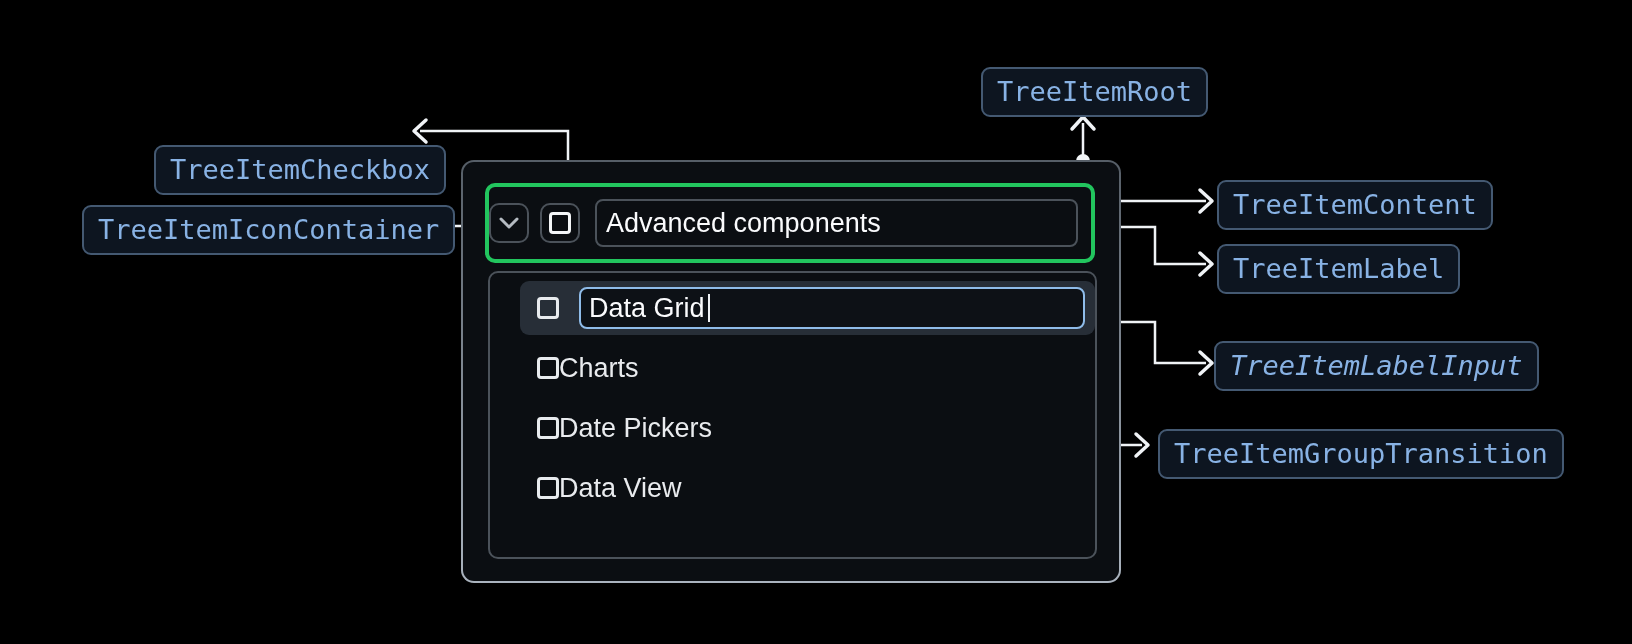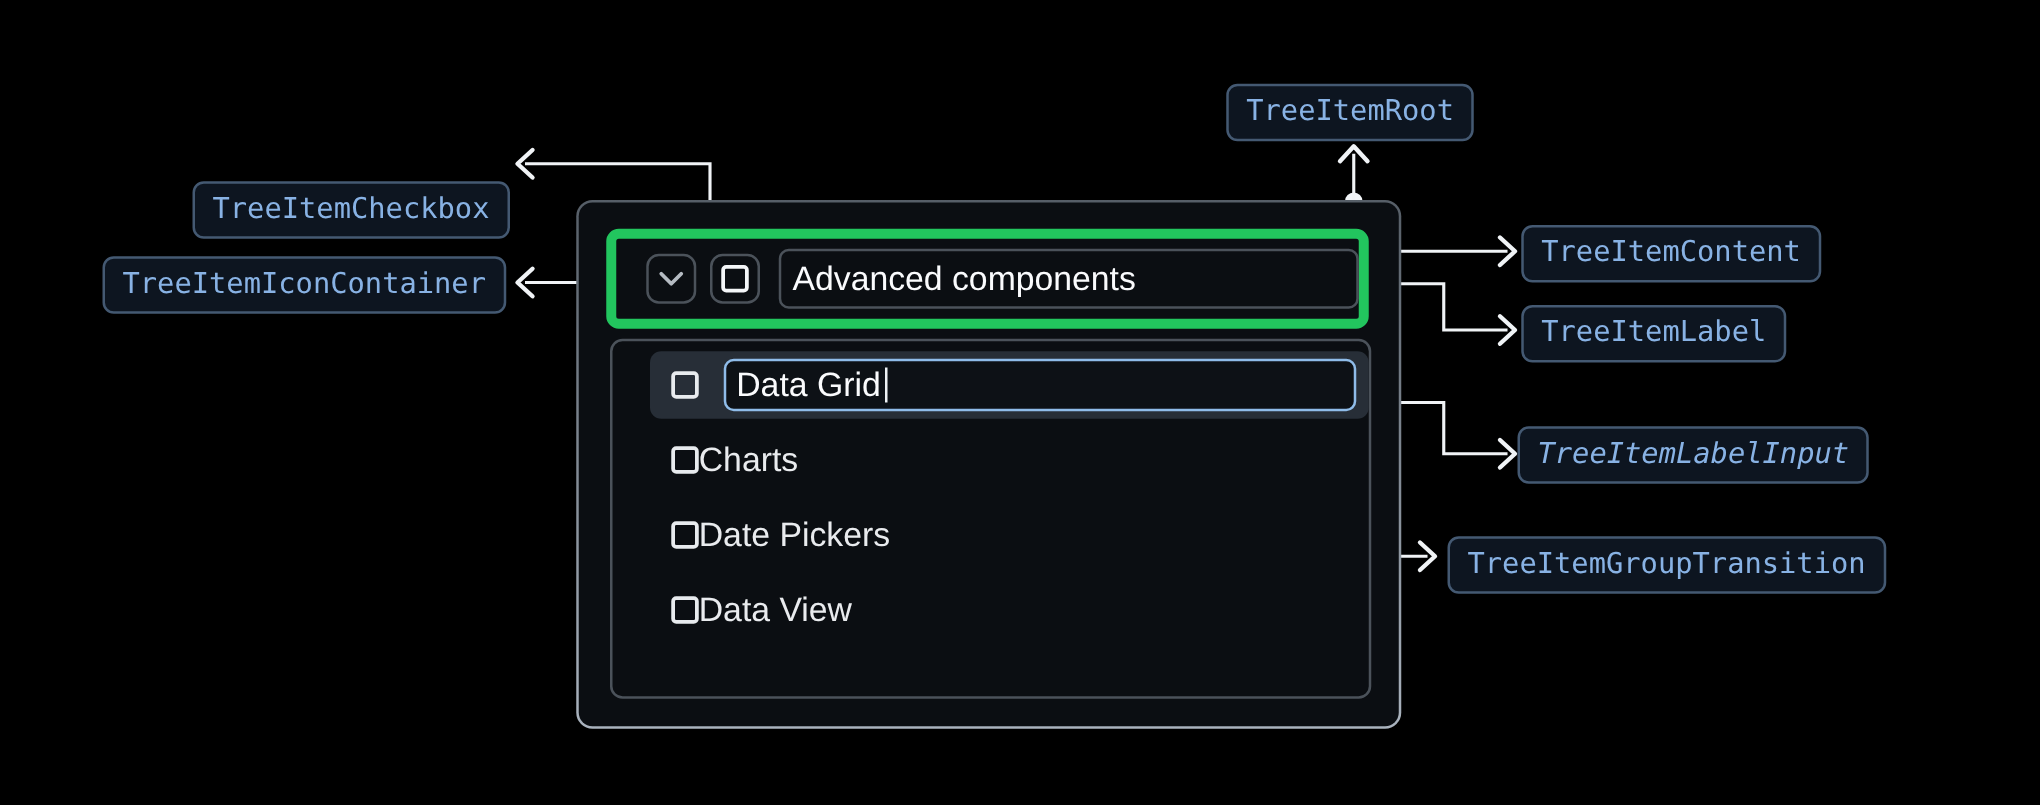--- a/index.html
+++ b/index.html
@@ -11,21 +11,21 @@
   
   .connectors { position:absolute; inset:0; pointer-events:none; }
   .connectors path { fill:none; stroke:#f0f3f6; stroke-width:2.5; }
   .connectors path.head { stroke-width:3.5; stroke-linecap:round; stroke-linejoin:round; }
   .connectors circle { fill:#f2f5f8; }
 
   
   .badge {
     position:absolute;
     font-family:"DejaVu Sans Mono","Liberation Mono",monospace;
-    font-size:23px; line-height:1;
+    font-size:27px; line-height:1;
     color:#88b2e4;
     background:#0d1520;
     border:2px solid #445972;
     border-radius:9px;
     padding:9px 14px 10px 14px;
     white-space:nowrap;
   }
   .badge-checkbox        { left:154px; top:108px;margin-top:37px; }
   .badge-icon-container  { left:82px;  top:205px; }
   .badge-root            { left:981px; top:67px;  }
@@ -40,22 +40,22 @@
     background:linear-gradient(180deg,#565e67,#aab3be);
     border-radius:13px; padding:2px;
   }
   .root-box {
     width:100%; height:100%;
     background:#0b0e12; border-radius:11px; position:relative;
   }
 
   .content-box {
     position:absolute; left:22px; top:21px; width:610px; height:80px;
-    border:8px solid #22c55e; border-radius:10px;
-    display:flex; align-items:center; padding-left:24px;
+    border:4px solid #22c55e; border-radius:10px;
+    display:flex; align-items:center; padding-left:0;
   }
   .icon-container {
     width:40px; height:40px; border:2px solid #4b525a; border-radius:10px;
     display:flex; align-items:center; justify-content:center; flex:none;
   }
   .checkbox-frame {
     width:40px; height:40px; margin-left:11px;
     border:2px solid #4b525a; border-radius:10px;
     display:flex; align-items:center; justify-content:center; flex:none;
   }

